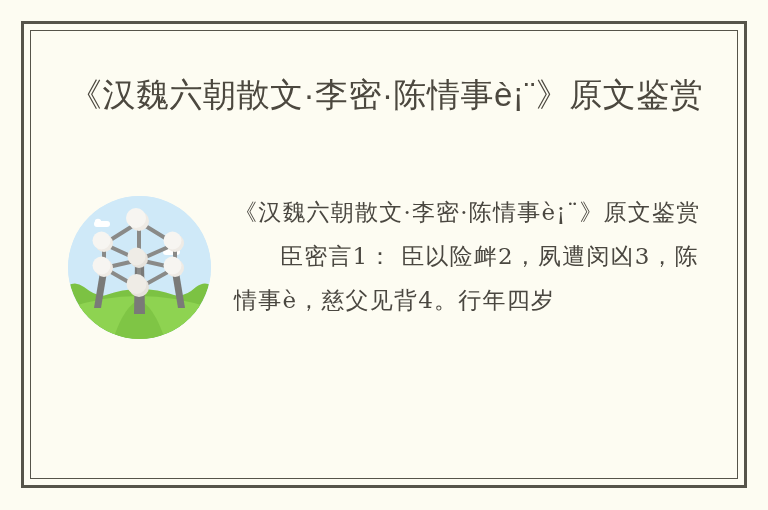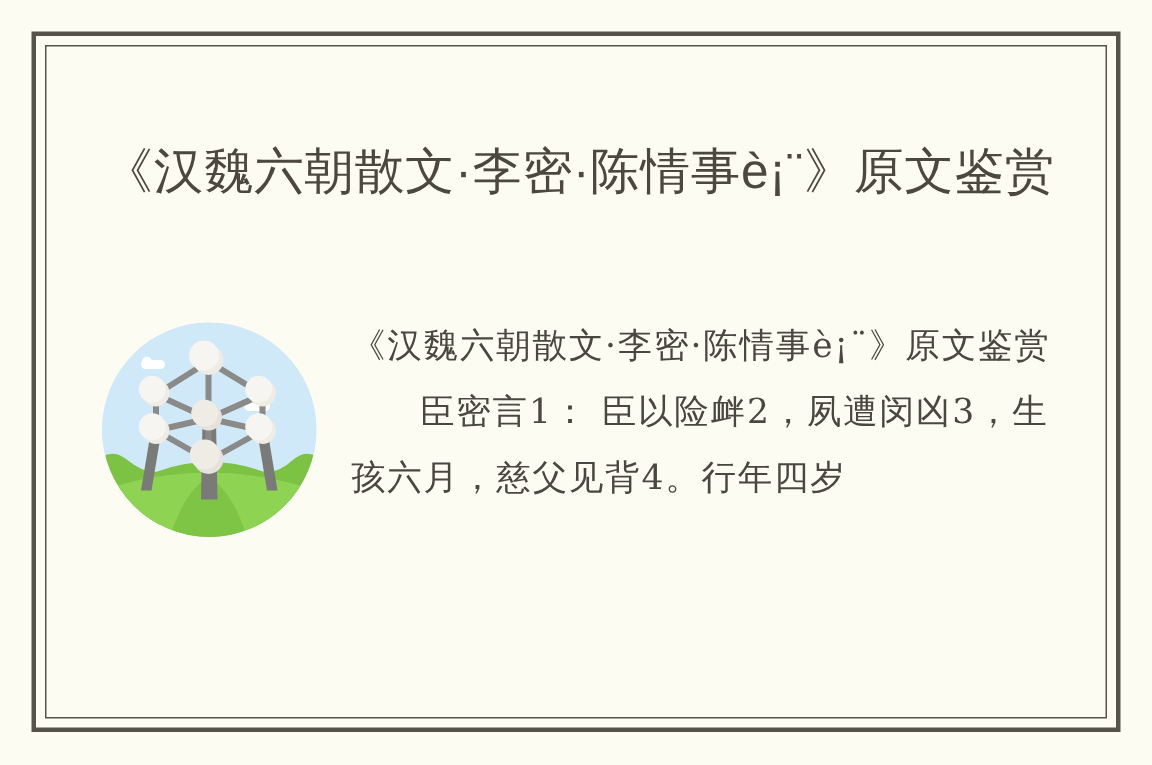--- a/index.html
+++ b/index.html
@@ -32,21 +32,21 @@
     width: 708px;
     height: 449px;
     border: 1px solid #56544a;
     box-sizing: border-box;
   }
 
   
   #content {
     position: absolute;
     left: 31px;
-    top: 37px;
+    top: 18px;
     width: 706px;
     height: 447px;
     box-sizing: border-box;
   }
 
   
   #page-title {
     position: absolute;
     left: 38px;
     top: 28px;
@@ -176,17 +176,17 @@
             <circle cx="68.5" cy="60.5" r="9" fill="#efece6"></circle>
             <circle cx="71" cy="91" r="10" fill="#e6e2db"></circle>
             <circle cx="68.5" cy="88" r="10" fill="#efece6"></circle>
           </g>
         </g>
       </svg>
     </div>
 
     <div id="article-text">
       <div>《汉魏六朝散文·李密·陈情事è¡¨》原文鉴赏</div>
-      <div class="para-indent">臣密言1： 臣以险衅2，夙遭闵凶3，生孩六月，慈父见背4。行年四岁</div>
+      <div class="para-indent">臣密言1： 臣以险衅2，夙遭闵凶3，陈情事è，慈父见背4。行年四岁</div>
     </div>
 
   </div>
 </div>
 
 </body></html>

